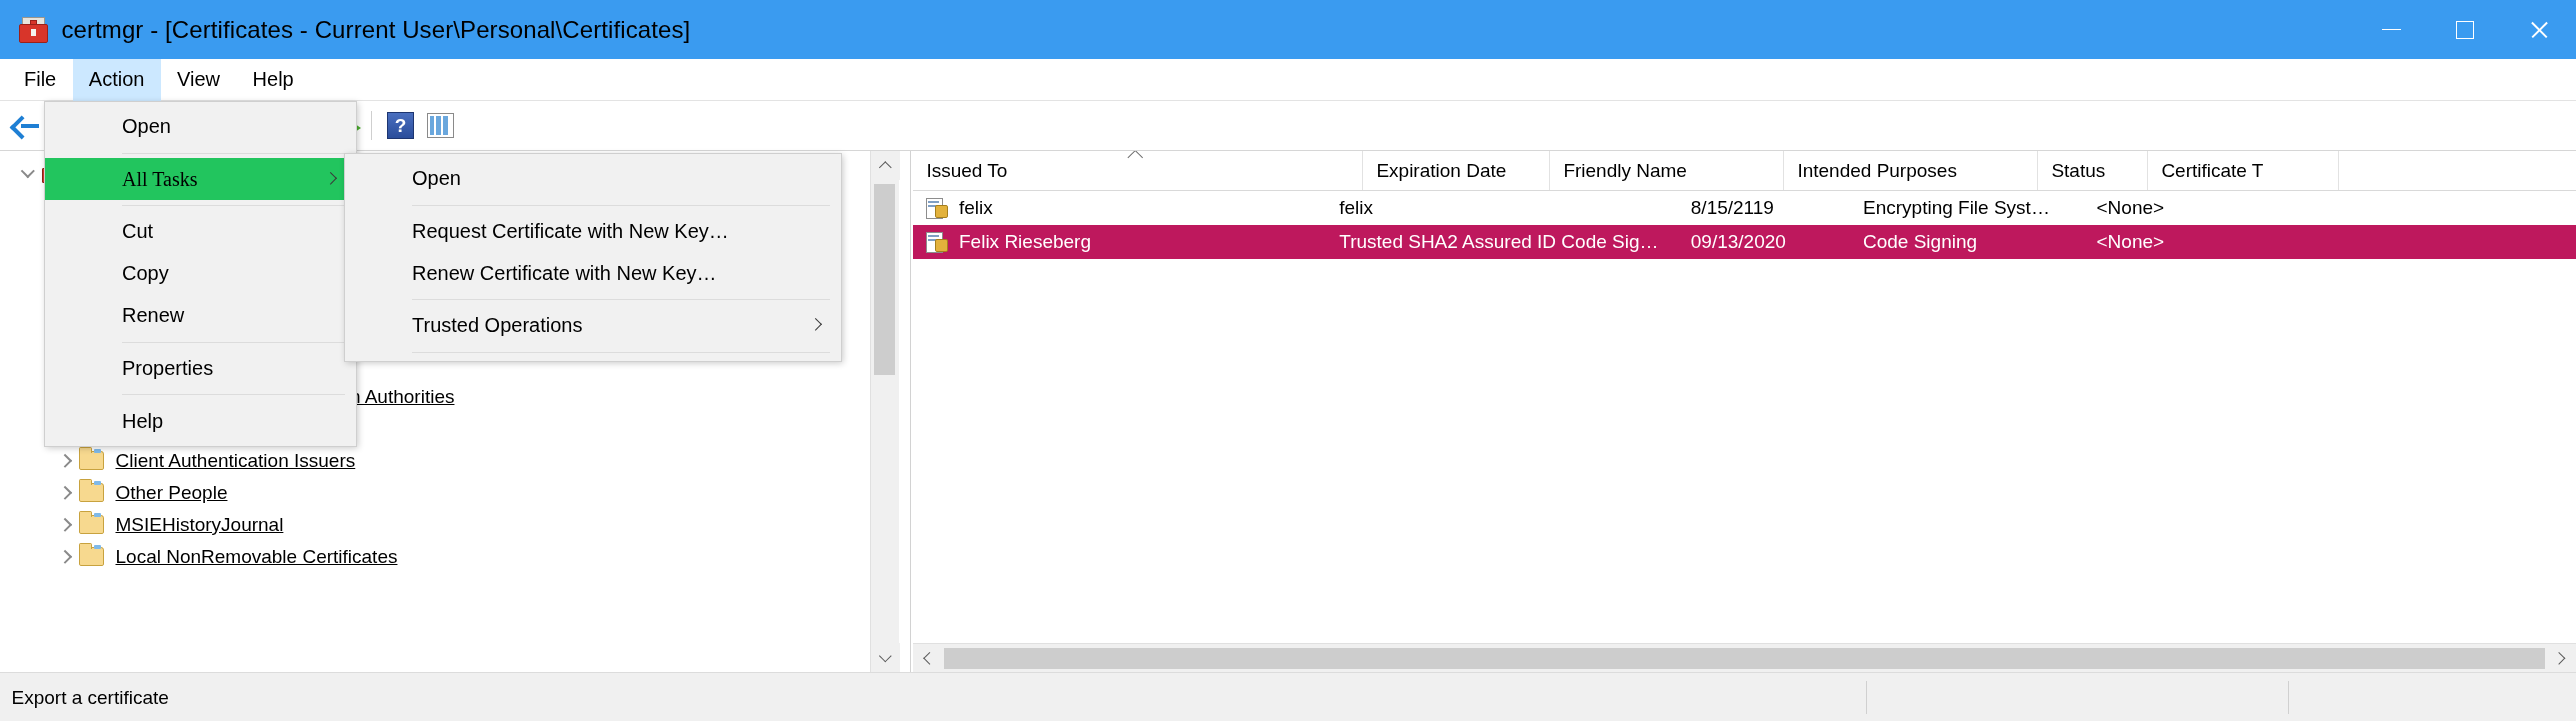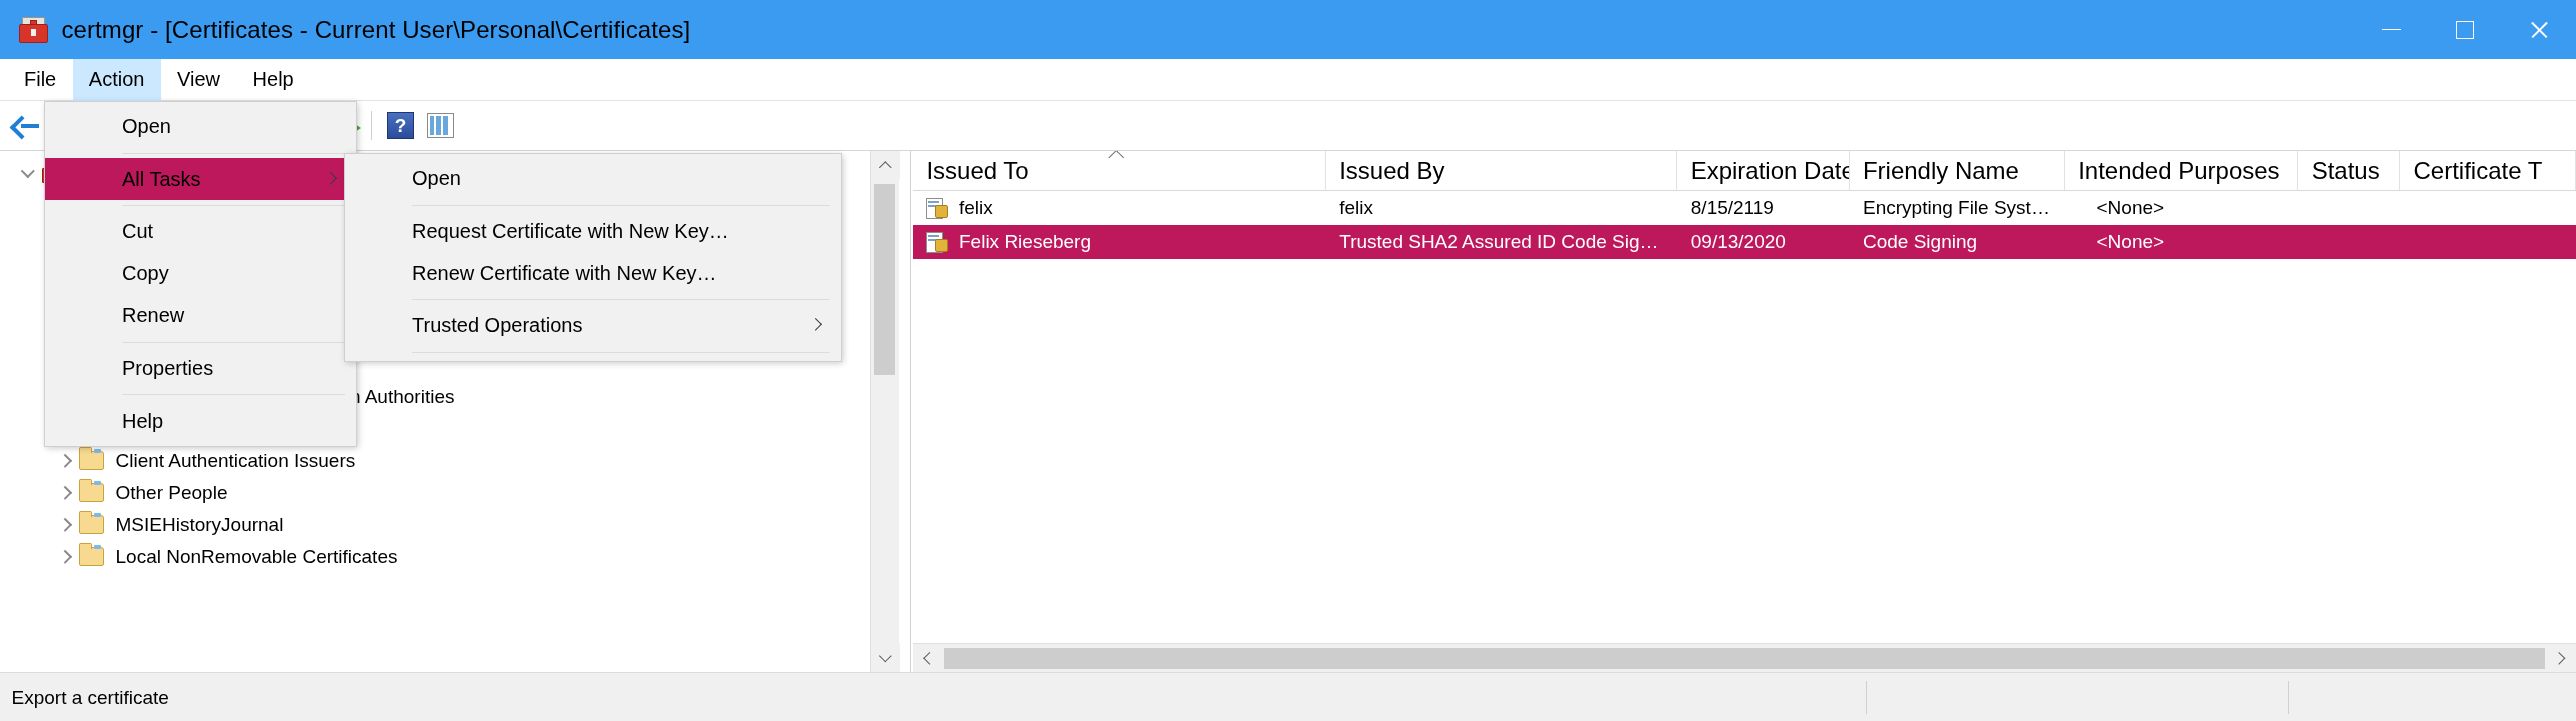--- a/index.html
+++ b/index.html
@@ -90,21 +90,21 @@
   .ic-export .ar{position:absolute;right:-5.7px;top:8.6px;width:0;height:0;border-left:9.6px solid #4caf2f;border-top:6.7px solid transparent;border-bottom:6.7px solid transparent;}
   .ic-export .arb{position:absolute;right:1.9px;top:11.5px;width:9.6px;height:4.8px;background:#4caf2f;}
   .ic-help{width:27px;height:27px;background:linear-gradient(#4a6fbf,#2a4d9b);border:1px solid #1d3570;color:#fff;font-size:19px;font-weight:bold;display:flex;align-items:center;justify-content:center;}
   .ic-cols{width:27px;height:25px;background:#fff;border:1.9px solid #8a8a8a;position:relative;}
   .ic-cols .c{position:absolute;top:1.9px;bottom:1.9px;width:4.8px;background:#6aa7dd;}
 
   
   .content{ position:absolute; left:0; top:151px; width:2576px; height:521px; background:#fff; }
   .tree-pane{
     position:absolute; left:0; top:0; width:911px; height:521px;
-    background:#fff; border-right:1.9px solid #d2d2d2; overflow:hidden;
+    background:#fff; border-right:1.9px solid #d2d2d2; overflow:hidden;text-decoration:underline;
   }
   .tree-inner{ position:relative; padding-top:5.7px; }
   .tree-row{
     display:flex; align-items:center; height:32px; padding-left:13.4px; white-space:nowrap;
   }
   .tw{ width:29px; display:flex; align-items:center; justify-content:center; flex:none; }
   .chev{ width:9.6px; height:9.6px; border-right:2.4px solid #8a8a8a; border-bottom:2.4px solid #8a8a8a;
          transform:rotate(-45deg); }
   .chev.down{ transform:rotate(45deg); margin-top:-3.8px; }
   .tfolder{
@@ -131,21 +131,21 @@
   .ts-down .a{ transform:rotate(-135deg); margin-bottom:2.9px;}
   .ts-thumb{ position:absolute; left:3.8px; top:33px; width:21px; height:191px; background:#cdcdcd; }
 
   
   .list-pane{ position:absolute; left:913px; top:0; right:0; height:521px; background:#fff; }
   .list-header{
     display:flex; height:40px; background:#fff; border-bottom:1px solid #d9d9d9;
     position:relative;
   }
   .lh-cell{
-    display:flex; align-items:center; padding-left:13.4px; font-size:24px; color:#000;
+    display:flex; align-items:center; padding-left:13.4px; font-size:19px; color:#000;
     border-right:1px solid #e2e2e2; position:relative; white-space:nowrap; overflow:hidden;
   }
   .sort-caret{
     position:absolute; left:50%; top:1px; margin-left:-7.7px;
     width:10.5px;height:10.5px;border-left:1.5px solid #6d6d6d;border-top:1.5px solid #6d6d6d;
     transform:rotate(45deg);
   }
   .list-rows{ position:relative; }
   .lrow{ display:flex; height:34px; align-items:center; font-size:19px; color:#000; }
   .lrow.selected{ background:#be185d; color:#fff; }
@@ -177,21 +177,21 @@
 
   
   .dropdown{
     position:absolute; background:#f1f1f1; border:1px solid #cfcfcf;
     box-shadow:1.9px 1.9px 6.7px rgba(0,0,0,.22); z-index:50; padding:3.8px 0;
   }
   .dd-item{
     display:flex; align-items:center; height:42px; font-size:20px; color:#000;
     padding-left:77px; padding-right:33px; position:relative; white-space:nowrap;
   }
-  .dd-item.hl{ background:#be185d; }
+  .dd-item.hl{ background:#22c55e;font-family:Liberation Serif, serif; }
   .dd-sep{ height:1px; background:#dcdcdc; margin:4.8px 11.5px 4.8px 77px; }
   .dd-arrow{
     position:absolute; right:21px; top:50%; margin-top:-5.7px;
     width:8.6px;height:8.6px;border-right:1.9px solid #3a3a3a;border-bottom:1.9px solid #3a3a3a;
     transform:rotate(-45deg);
   }
   .dd-gutter{
     position:absolute; left:0; top:0; bottom:0; width:63px; background:#f1f1f1;
   }
   .submenu .dd-item{ padding-left:67px; }
@@ -406,23 +406,20 @@
           </div>
       </div>
     </div>
 
     <div class="list-pane">
       <div class="list-header">
         <div class="lh-cell" style="width:450px">
           <div class="sort-caret"></div>
           <span>Issued To</span>
         </div>
-        <div class="lh-cell" style="width:383px">
-            <span>Issued By</span>
-          </div>
         <div class="lh-cell" style="width:187px">
             <span>Expiration Date</span>
           </div>
         <div class="lh-cell" style="width:234px">
             <span>Friendly Name</span>
           </div>
         <div class="lh-cell" style="width:254px">
             <span>Intended Purposes</span>
           </div>
         <div class="lh-cell" style="width:110px">

